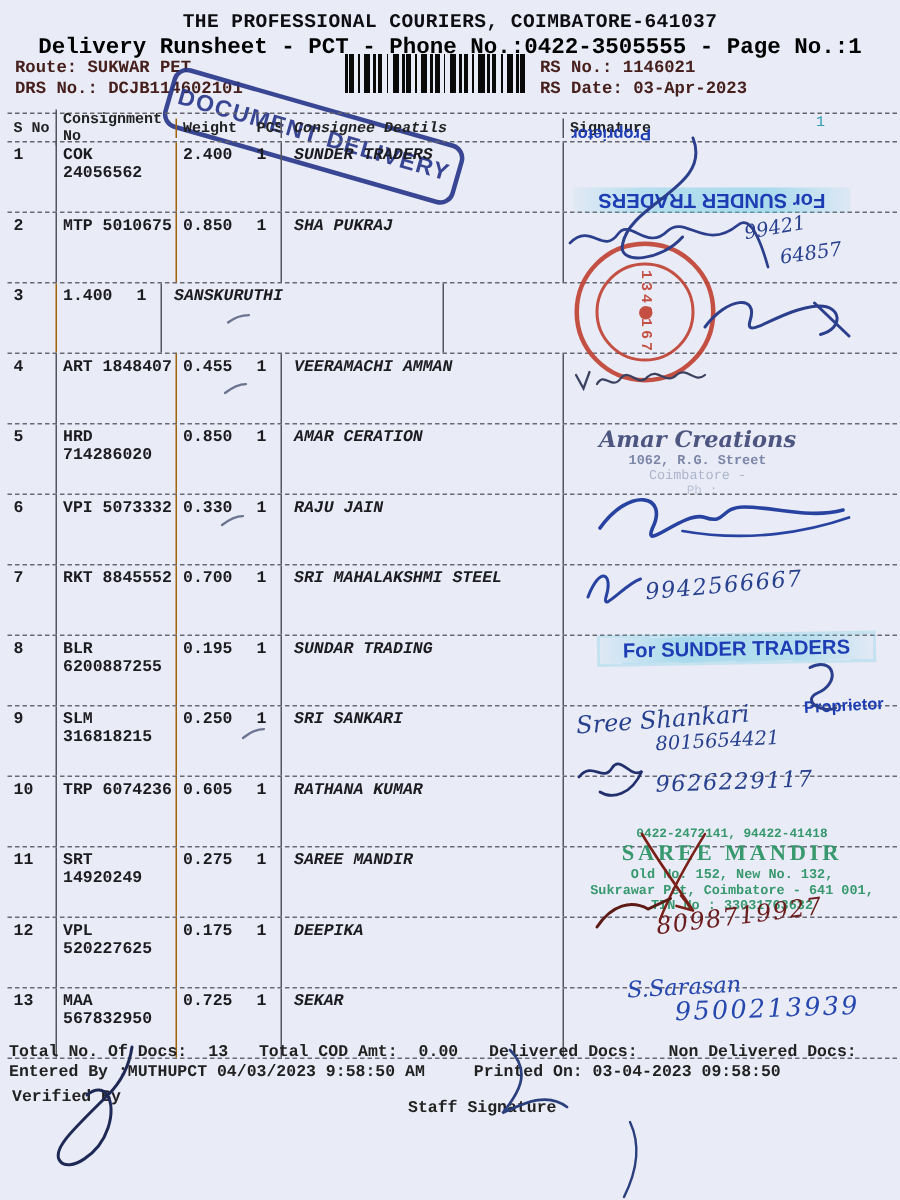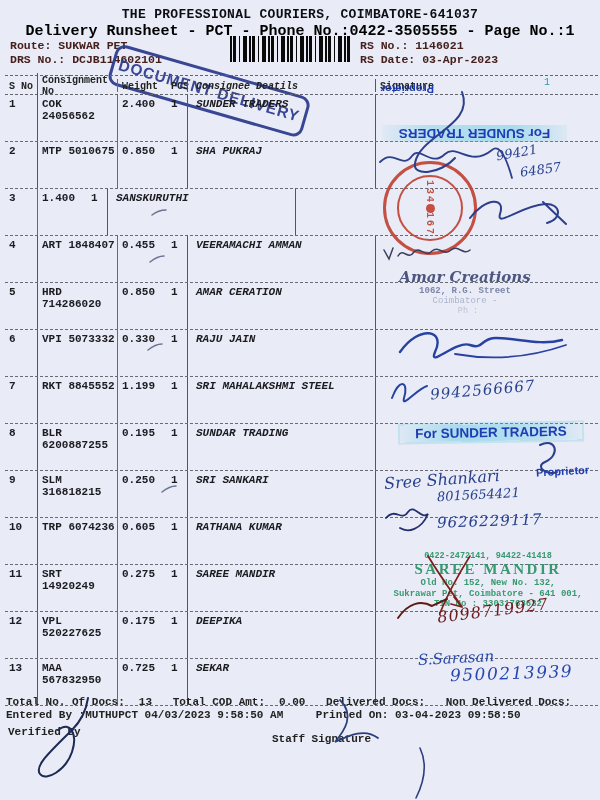--- a/index.html
+++ b/index.html
@@ -63,21 +63,21 @@
           transform:rotate(-3deg);}
   .round-stamp{left:383px;top:161px;width:88px;height:88px;border:3px solid #bf3a2b;
           border-radius:50%;opacity:.88;}
   .round-stamp .inner{position:absolute;left:11px;top:11px;width:62px;height:62px;
           border:2px solid #bf3a2b;border-radius:50%;}
   .round-stamp .num{position:absolute;left:0;top:0;width:100%;height:100%;display:flex;
           align-items:center;justify-content:center;transform:rotate(90deg);
           color:#bf3a2b;font-size:10px;font-weight:bold;letter-spacing:2px;}
   .round-stamp .dot{position:absolute;left:40px;top:40px;width:9px;height:9px;
           background:#bf3a2b;border-radius:50%;}
-  .amar{left:385px;top:268px;width:160px;text-align:center;color:#4c5680;}
+  .amar{left:385px;top:284px;width:160px;text-align:center;color:#4c5680;}
   .amar .name{font-family:"DejaVu Serif",serif;font-style:italic;font-weight:bold;
           font-size:15px;color:#4c5680;}
   .amar .l2{font-size:9px;color:#7c86a8;font-weight:bold;}
   .amar .l3{font-size:9px;color:#8c96b4;opacity:.65;}
   .amar .l4{font-size:8.5px;color:#8c96b4;opacity:.5;text-align:center;padding-left:6px;}
   .saree{left:392px;top:551px;width:192px;text-align:center;color:#2f9568;opacity:.95;}
   .saree .ph{font-size:8.5px;font-weight:bold;}
   .saree .name{font-family:"Liberation Serif",serif;font-size:15px;letter-spacing:2.5px;
           font-weight:bold;}
   .saree .adr{font-size:9px;font-weight:bold;line-height:10.5px;}
@@ -177,21 +177,21 @@
       <div class="c c-con">VPI 5073332</div>
       <div class="c c-wt">0.330</div>
       <div class="c c-pcs">1</div>
       <div class="c c-cgn">RAJU JAIN</div>
       <div class="c c-sig"></div>
     </div>
 
     <div class="row">
       <div class="c c-sno">7</div>
       <div class="c c-con">RKT 8845552</div>
-      <div class="c c-wt">1.199</div>
+      <div class="c c-wt">0.700</div>
       <div class="c c-pcs">1</div>
       <div class="c c-cgn">SRI MAHALAKSHMI STEEL</div>
       <div class="c c-sig"></div>
     </div>
 
     <div class="row">
       <div class="c c-sno">8</div>
       <div class="c c-con">BLR 6200887255</div>
       <div class="c c-wt">0.195</div>
       <div class="c c-pcs">1</div>

